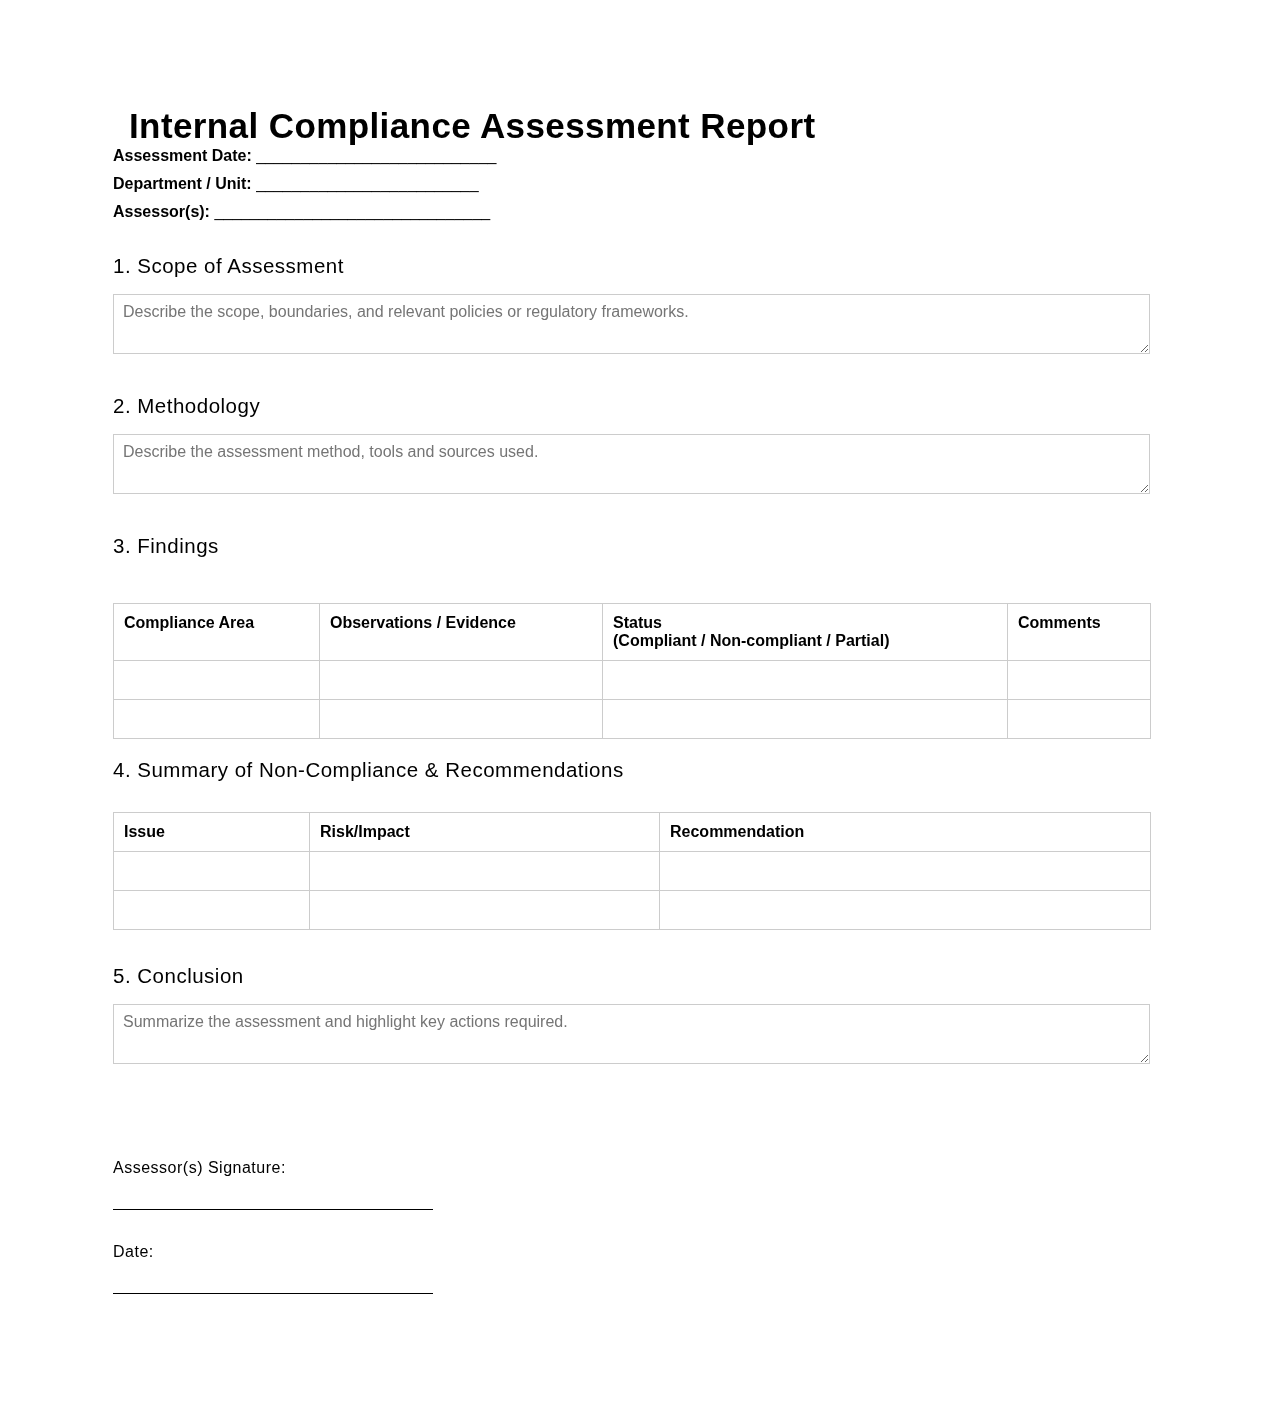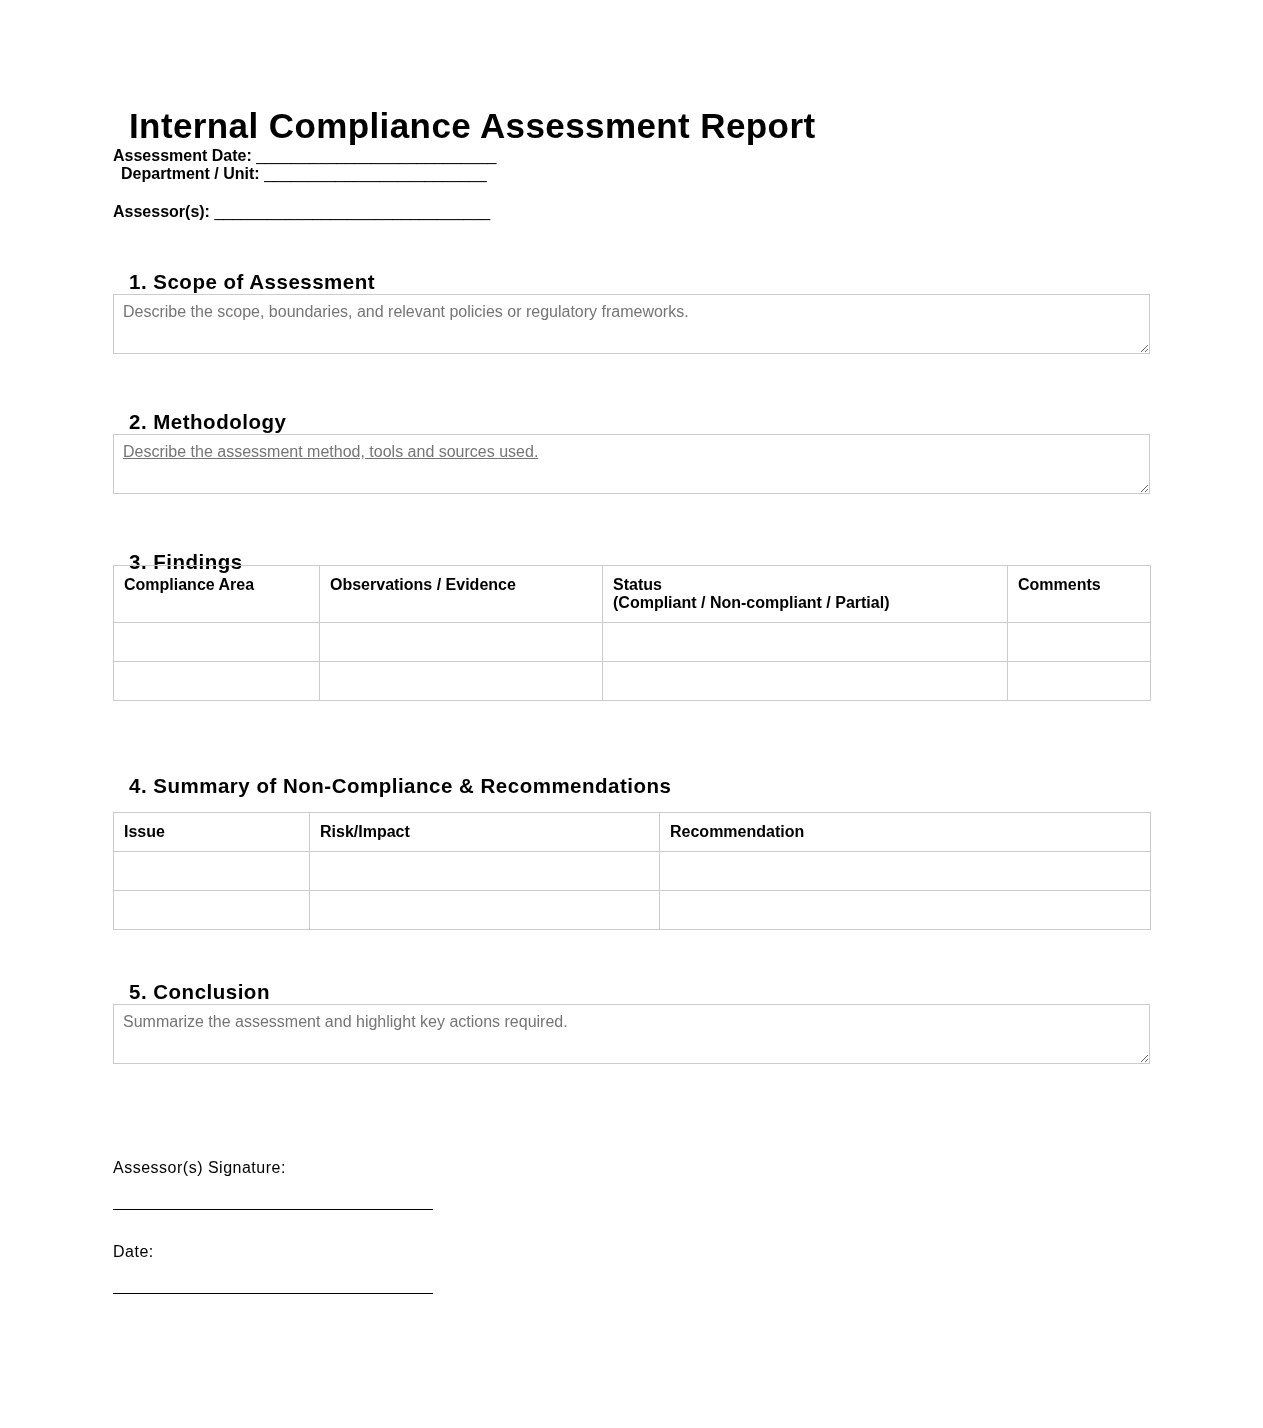--- a/index.html
+++ b/index.html
@@ -39,23 +39,23 @@
     font-weight: bold;
     white-space: nowrap;
   }
   .meta-line .blank {
     font-weight: normal;
     letter-spacing: 0;
   }
   h2.section {
     position: absolute;
     left: 0;
-    margin: 16px;
+    margin: 0;
     font-size: 20.5px;
-    font-weight: bold;
+    font-weight: normal;
     letter-spacing: 0.5px;
     white-space: nowrap;
   }
   textarea.field {
     position: absolute;
     left: 0;
     width: 1037px;
     height: 60px;
     box-sizing: border-box;
     border: 1px solid #cccccc;
@@ -115,37 +115,37 @@
 <body>
 
 <div class="page">
 
   <h1 class="title">Internal Compliance Assessment Report</h1>
 
   <p class="meta-line" style="top:147px;">
     <span>Assessment Date:</span>
     <span class="blank">___________________________</span>
   </p>
-  <p class="meta-line" style="top:165px;margin-left:8px;">
+  <p class="meta-line" style="top:175px;">
     <span>Department / Unit:</span>
     <span class="blank">_________________________</span>
   </p>
   <p class="meta-line" style="top:203px;">
     <span>Assessor(s):</span>
     <span class="blank">_______________________________</span>
   </p>
 
   <h2 class="section" style="top:254px;">1. Scope of Assessment</h2>
   <textarea class="field" style="top: 294px;" placeholder="Describe the scope, boundaries, and relevant policies or regulatory frameworks."></textarea>
 
   <h2 class="section" style="top:394px;text-align:center;">2. Methodology</h2>
-  <textarea class="field" style="top: 434px; text-decoration: underline;" placeholder="Describe the assessment method, tools and sources used."></textarea>
+  <textarea class="field" style="top: 434px;" placeholder="Describe the assessment method, tools and sources used."></textarea>
 
   <h2 class="section" style="top:534px;">3. Findings</h2>
-  <table class="grid findings" style="top:565px;padding-left:8px;">
+  <table class="grid findings" style="top:603px;padding-left:8px;">
     <colgroup>
       <col style="width:206px;">
       <col style="width:283px;">
       <col style="width:405px;">
       <col style="width:143px;">
     </colgroup>
     <thead>
       <tr>
         <th>Compliance Area</th>
         <th>Observations / Evidence</th>

